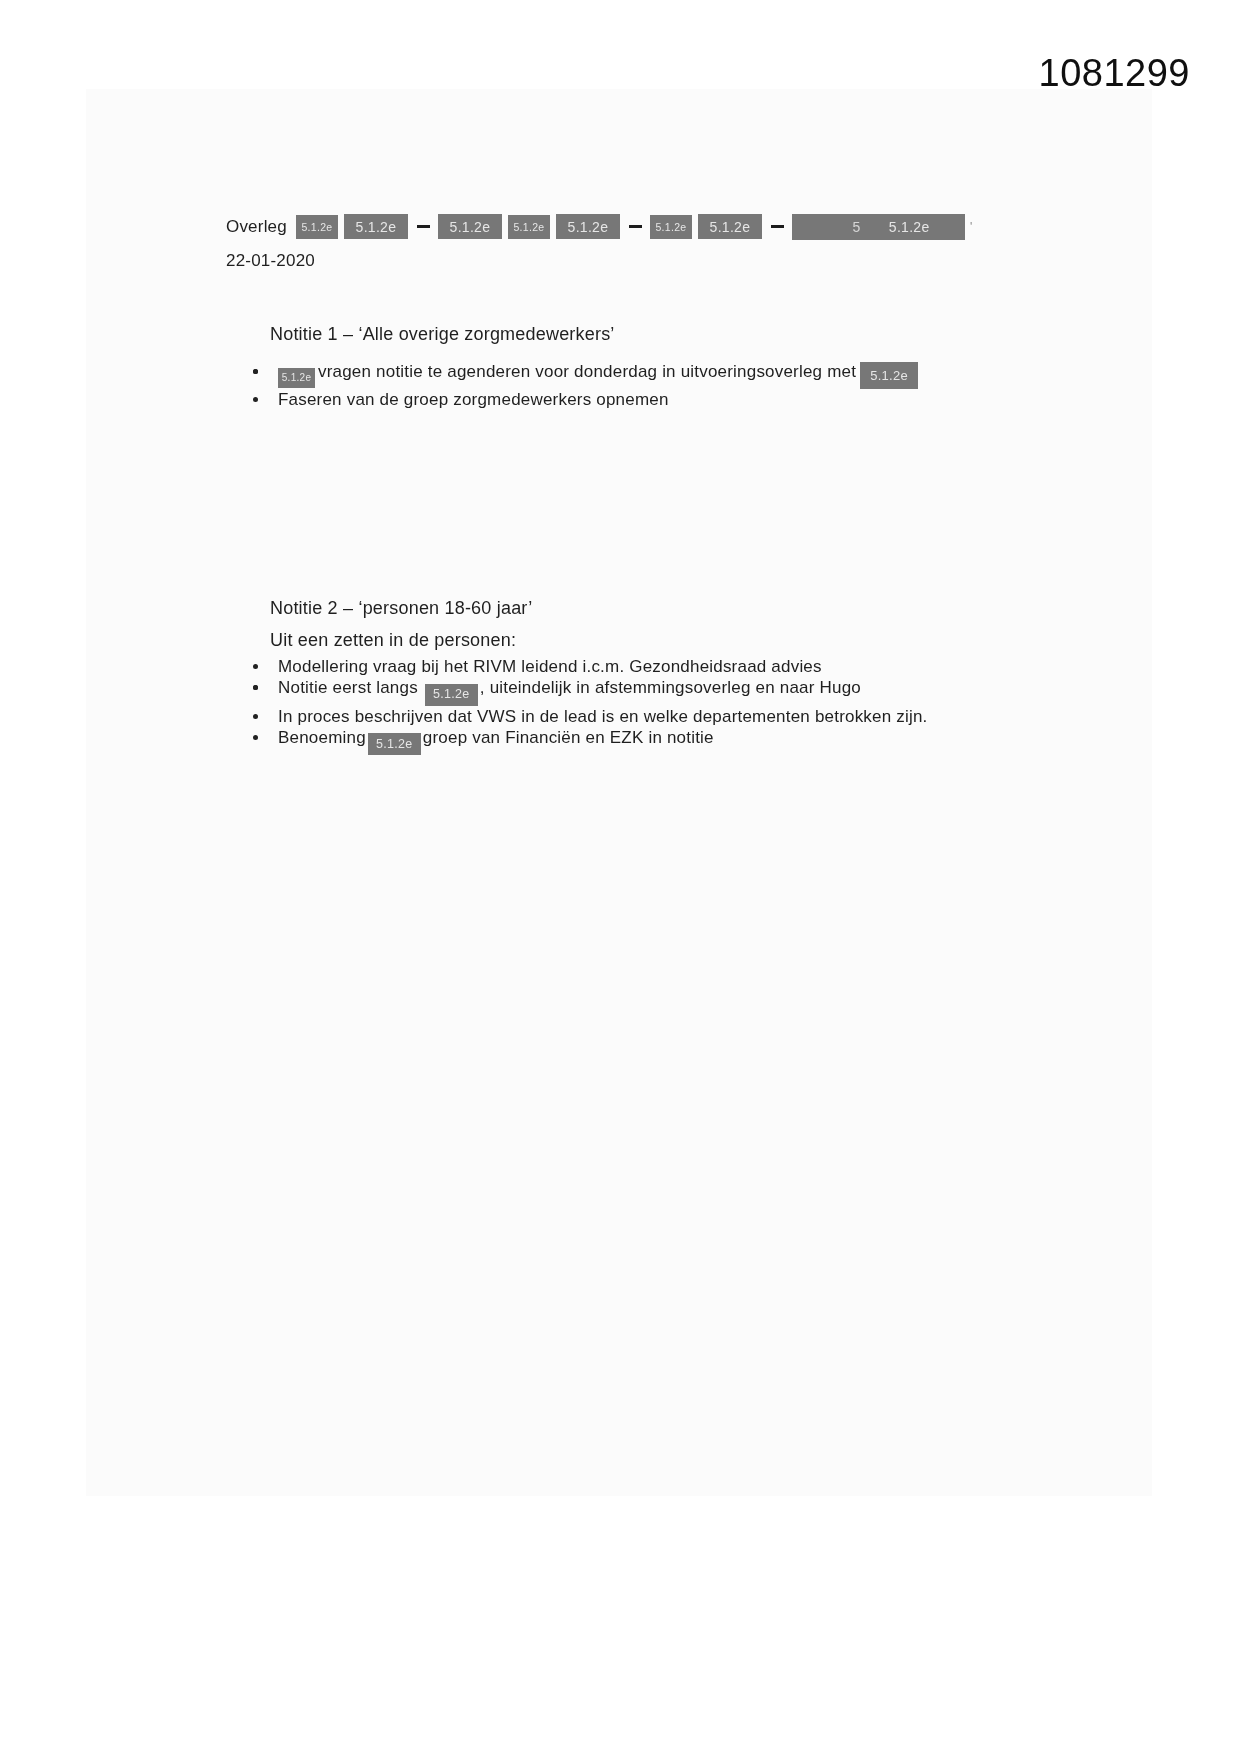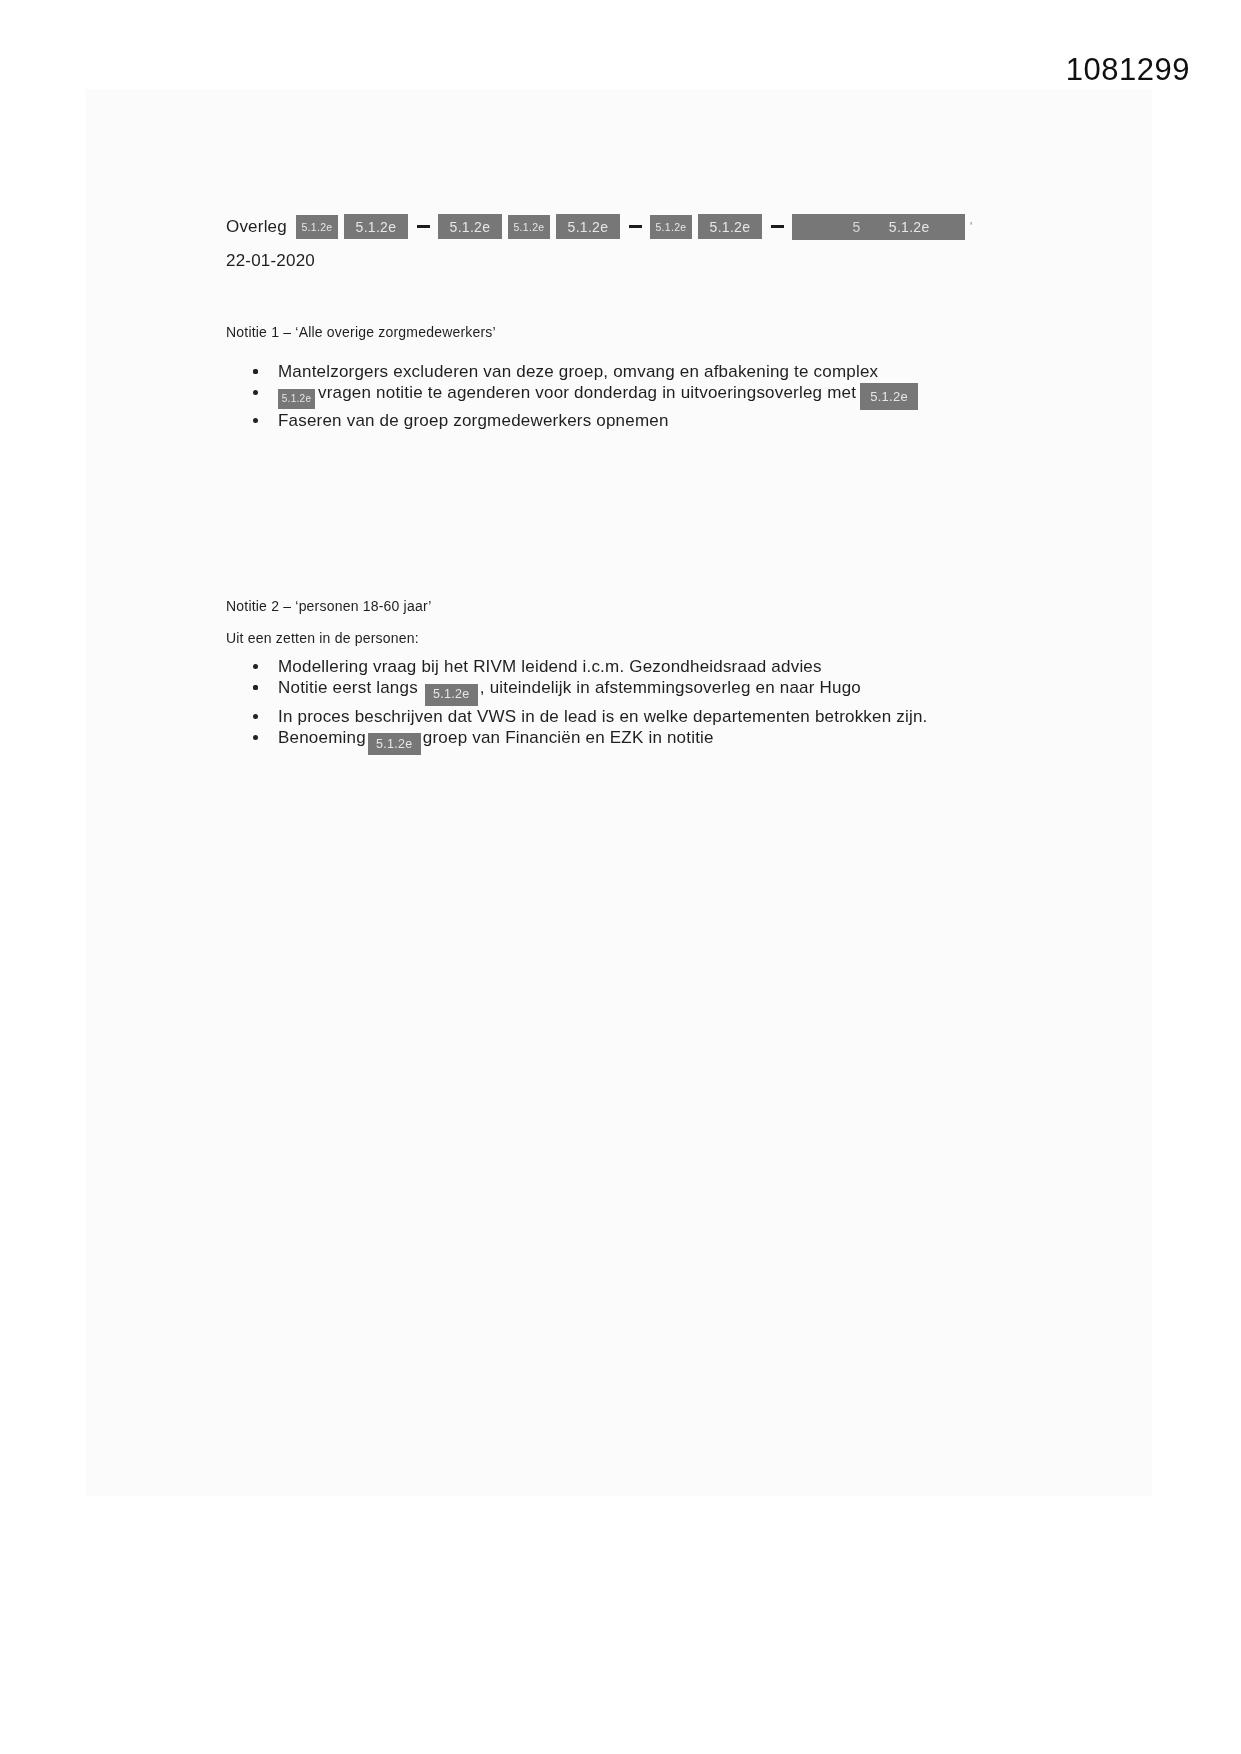--- a/index.html
+++ b/index.html
@@ -1,38 +1,38 @@
 <!DOCTYPE html>
 <html style="--page_bg: #ffffff; --panel_bg: #fbfbfb; --text: #1f1f1f; --redaction_bg: #777777; --redaction_text: #e6e6e6;"><head>
 <meta charset="utf-8">
 <style>
   html,body{margin:0;padding:0;background:#ffffff;}
   .canvas{
     position:relative;width:1241px;height:1754px;background:var(--page_bg,#fff);
     font-family:"Liberation Sans",sans-serif;color:var(--text,#1f1f1f);overflow:hidden;
   }
   .panel{position:absolute;left:86px;top:89px;width:1066px;height:1407px;background:var(--panel_bg,#fbfbfb);}
-  .docnum{position:absolute;top:52px;right:51px;font-size:31px;letter-spacing:.5px;color:#101010;}
+  .docnum{position:absolute;top:52px;right:51px;font-size:38px;letter-spacing:.5px;color:#101010;}
   .content{position:absolute;left:226px;top:0;width:790px;}
   .line{position:absolute;font-size:17px;letter-spacing:.2px;white-space:pre-wrap;text-align:right;}
   .overleg{top:213px;display:flex;align-items:center;height:27px;width:790px;}
   .overleg .prefix{margin-right:9px;}
   
   .hb{display:inline-flex;align-items:center;justify-content:center;
       background:var(--redaction_bg,#777);color:var(--redaction_text,#e6e6e6);
       margin-right:6px;flex:none;letter-spacing:.3px;}
   .hb-sm{width:42px;height:24px;font-size:10.5px;}
   .hb-md{width:64px;height:25px;font-size:14px;}
   .hb-wide{width:173px;height:26px;font-size:14px;position:relative;margin-right:2px;}
   .hb-wide .l1{position:absolute;left:35%;top:5px;opacity:.85;}
   .hb-wide .l2{position:absolute;left:56%;top:5px;}
   .dashsep{width:13px;height:3.5px;background:#1c1c1c;margin:0 8px 0 3px;flex:none;}
   .trail{color:#8a8a8a;font-size:12px;margin-left:3px;}
   .date{top:251px;}
-  .heading{position:absolute;font-size:14px;letter-spacing:.2px;white-space:pre;}
+  .heading{position:absolute;font-size:18px;letter-spacing:.2px;white-space:pre;margin-left:44px;}
   ul.blist{position:absolute;left:0;margin:0;padding:0;list-style:none;width:790px;}
   ul.blist li{position:relative;padding-left:52px;font-size:17px;line-height:21px;letter-spacing:.2px;}
   ul.blist li .dot{position:absolute;left:27px;top:8px;width:5px;height:5px;border-radius:50%;background:#222;}
   ul.blist li .bt{white-space:pre-wrap;}
   
   .rb{display:inline-flex;align-items:center;justify-content:center;
       background:var(--redaction_bg,#777);color:var(--redaction_text,#e6e6e6);letter-spacing:.3px;}
   .rb-sm{width:37px;height:20px;font-size:10px;vertical-align:-4px;margin-right:3px;}
   .rb-md{width:53px;height:22px;font-size:12.5px;vertical-align:-5px;margin:0 2px;}
   .rb-raised{width:58px;height:27px;font-size:13px;vertical-align:-3px;margin-left:4px;}
@@ -51,21 +51,20 @@
       <span class="prefix">Overleg</span>
       <span id="header-segments" style="display:inline-flex;align-items:center;"><span class="hb hb-sm">5.1.2e</span><span class="hb hb-md">5.1.2e</span><span class="dashsep"></span><span class="hb hb-md">5.1.2e</span><span class="hb hb-sm">5.1.2e</span><span class="hb hb-md">5.1.2e</span><span class="dashsep"></span><span class="hb hb-sm">5.1.2e</span><span class="hb hb-md">5.1.2e</span><span class="dashsep"></span><span class="hb hb-wide"><span class="l1">5</span><span class="l2">5.1.2e</span></span></span>
       <span class="trail">'</span>
     </div>
 
     <div class="line date">22-01-2020</div>
 
     <div class="heading" style="top:324px">Notitie 1 – ‘Alle overige zorgmedewerkers’</div>
     <ul class="blist" id="list1" style="top:361px">
         <li><span class="dot"></span></li>
-        <li><span class="dot"></span><span class="bt">Mantelzorgers excluderen van deze groep, omvang en afbakening te complex</span></li>
         <li><span class="dot"></span><span class="rb rb-sm">5.1.2e</span><span class="bt">vragen notitie te agenderen voor donderdag in uitvoeringsoverleg met</span><span class="rb rb-raised">5.1.2e</span></li>
         <li><span class="dot"></span><span class="bt">Faseren van de groep zorgmedewerkers opnemen</span></li>
       </ul>
 
     <div class="heading" style="top:598px">Notitie 2 – ‘personen 18-60 jaar’</div>
     <div class="heading" style="top:630px">Uit een zetten in de personen:</div>
     <ul class="blist" id="list2" style="top:656px">
         <li><span class="dot"></span><span class="bt">Modellering vraag bij het RIVM leidend i.c.m. Gezondheidsraad advies</span></li>
         <li><span class="dot"></span></li>
         <li><span class="dot"></span><span class="bt">Notitie eerst langs </span><span class="rb rb-md">5.1.2e</span><span class="bt">, uiteindelijk in afstemmingsoverleg en naar Hugo</span></li>

